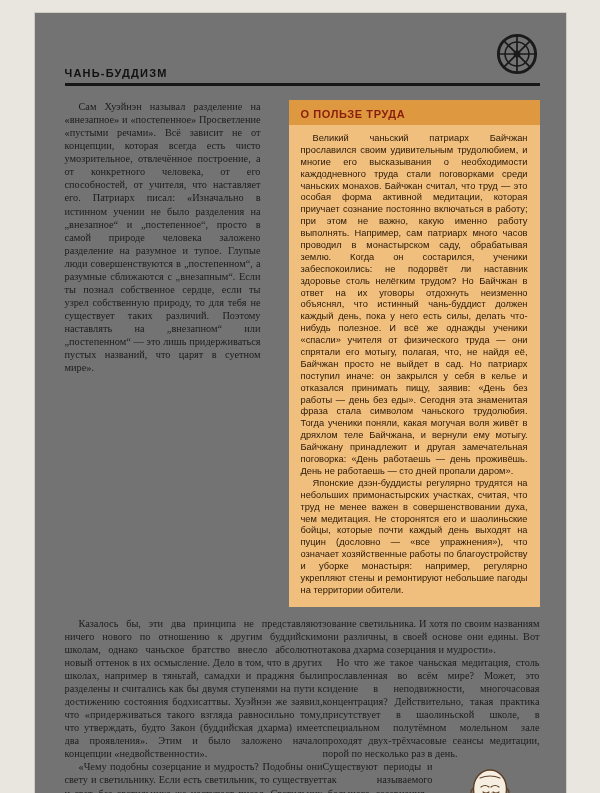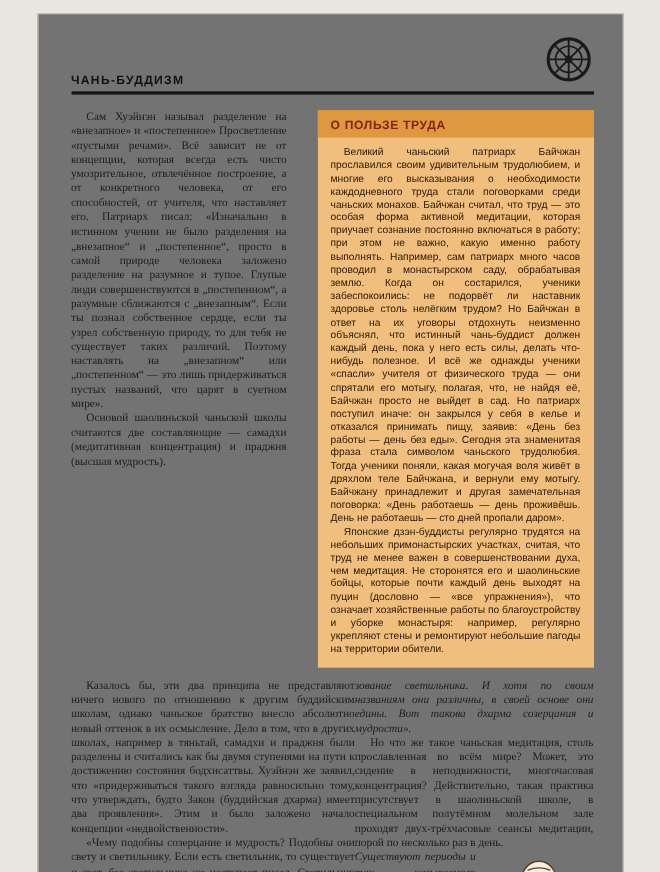--- a/index.html
+++ b/index.html
@@ -32,21 +32,21 @@
     padding:8px 12px 10px 12px;
     font-family:Liberation Sans, sans-serif;
     font-size:9.3px; line-height:1.28; text-align:justify; color:#281708;
   }
   .infobox-body p { margin:0; text-indent:12px; }
 
   .bodytext p {
     margin:0; font-size:10.3px; line-height:1.27;
     text-align:justify; text-indent:14px;
   }
-  .bodytext p.cont { text-indent:0;font-style:italic; }
+  .bodytext p.cont { text-indent:0; }
 
   .bottom-section { display:flex; margin-top:10px; height:296px; overflow:hidden; }
   .left-bottom { width:258px; flex:none; }
   .right-bottom { flex:1; }
 
   .figure { float:right; width:100px; margin:2px 0 2px 7px;text-align:center; }
   .figure svg { display:block; width:100px; height:112px; }
   .figure-caption {
     margin-top:4px; font-size:8.2px; font-weight:bold; line-height:1.3; color:#111;
   }
@@ -68,21 +68,20 @@
         <line x1="8.2" y1="8.2" x2="35.8" y2="35.8"></line>
         <line x1="35.8" y1="8.2" x2="8.2" y2="35.8"></line>
       </g>
       <circle cx="22" cy="22" r="3.6" fill="#1a1a1a"></circle>
     </svg>
   </div>
 
   <div class="top-section">
     <div class="left-top bodytext">
       <p>Сам Хуэйнэн называл разделение на «внезапное» и «постепенное» Просветление «пустыми речами». Всё зависит не от концепции, которая всегда есть чисто умозрительное, отвлечённое построение, а от конкретного человека, от его способностей, от учителя, что наставляет его. Патриарх писал: «Изначально в истинном учении не было разделения на „внезапное“ и „постепенное“, просто в самой природе человека заложено разделение на разумное и тупое. Глупые люди совершенствуются в „постепенном“, а разумные сближаются с „внезапным“. Если ты познал собственное сердце, если ты узрел собственную природу, то для тебя не существует таких различий. Поэтому наставлять на „внезапном“ или „постепенном“ — это лишь придерживаться пустых названий, что царят в суетном мире».</p>
-      <p>Основой шаолиньской чаньской школы считаются две составляющие — самадхи (медитативная концентрация) и праджня (высшая мудрость).</p>
     </div>
 
     <div class="infobox">
       <div class="infobox-header">
         <span class="infobox-title">О ПОЛЬЗЕ ТРУДА</span>
       </div>
       <div class="infobox-body">
         <p>Великий чаньский патриарх Байчжан прославился своим удивительным трудолюбием, и многие его высказывания о необходимости каждодневного труда стали поговорками среди чаньских монахов. Байчжан считал, что труд — это особая форма активной медитации, которая приучает сознание постоянно включаться в работу; при этом не важно, какую именно работу выполнять. Например, сам патриарх много часов проводил в монастырском саду, обрабатывая землю. Когда он состарился, ученики забеспокоились: не подорвёт ли наставник здоровье столь нелёгким трудом? Но Байчжан в ответ на их уговоры отдохнуть неизменно объяснял, что истинный чань-буддист должен каждый день, пока у него есть силы, делать что-нибудь полезное. И всё же однажды ученики «спасли» учителя от физического труда — они спрятали его мотыгу, полагая, что, не найдя её, Байчжан просто не выйдет в сад. Но патриарх поступил иначе: он закрылся у себя в келье и отказался принимать пищу, заявив: «День без работы — день без еды». Сегодня эта знаменитая фраза стала символом чаньского трудолюбия. Тогда ученики поняли, какая могучая воля живёт в дряхлом теле Байчжана, и вернули ему мотыгу. Байчжану принадлежит и другая замечательная поговорка: «День работаешь — день проживёшь. День не работаешь — сто дней пропали даром».</p>
         <p>Японские дзэн-буддисты регулярно трудятся на небольших примонастырских участках, считая, что труд не менее важен в совершенствовании духа, чем медитация. Не сторонятся его и шаолиньские бойцы, которые почти каждый день выходят на пуцин (дословно — «все упражнения»), что означает хозяйственные работы по благоустройству и уборке монастыря: например, регулярно укрепляют стены и ремонтируют небольшие пагоды на территории обители.</p>
       </div>

